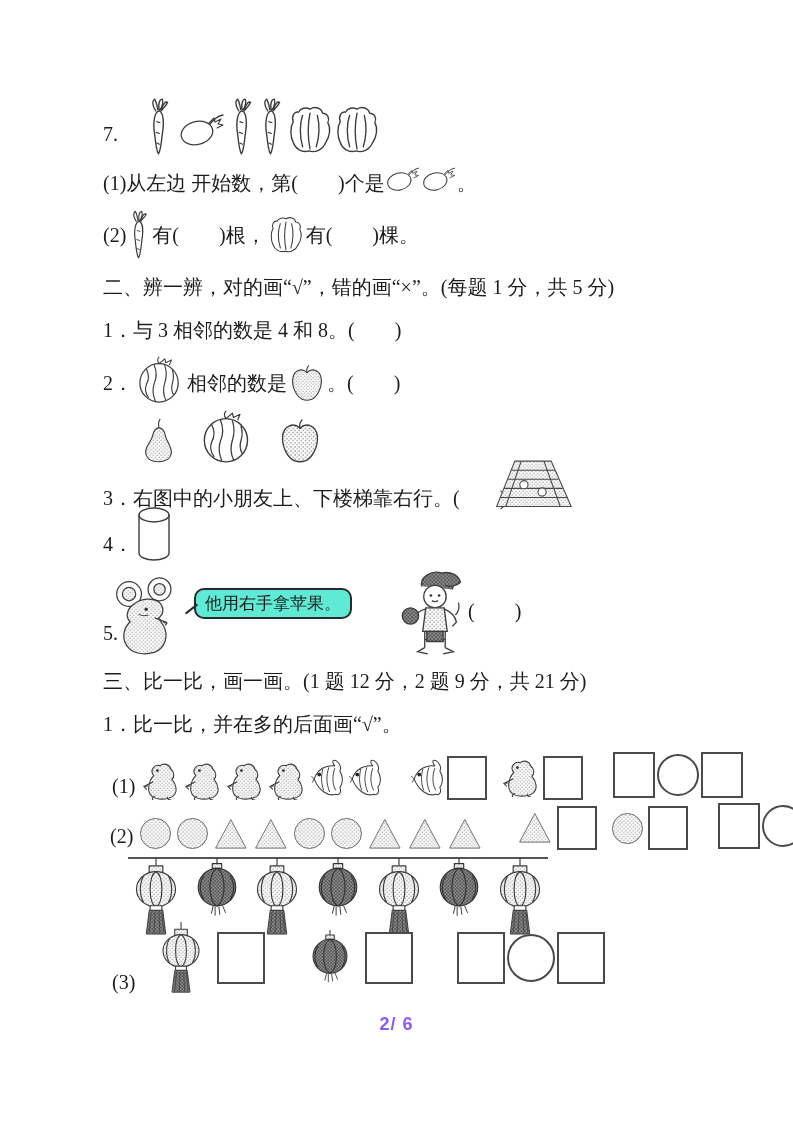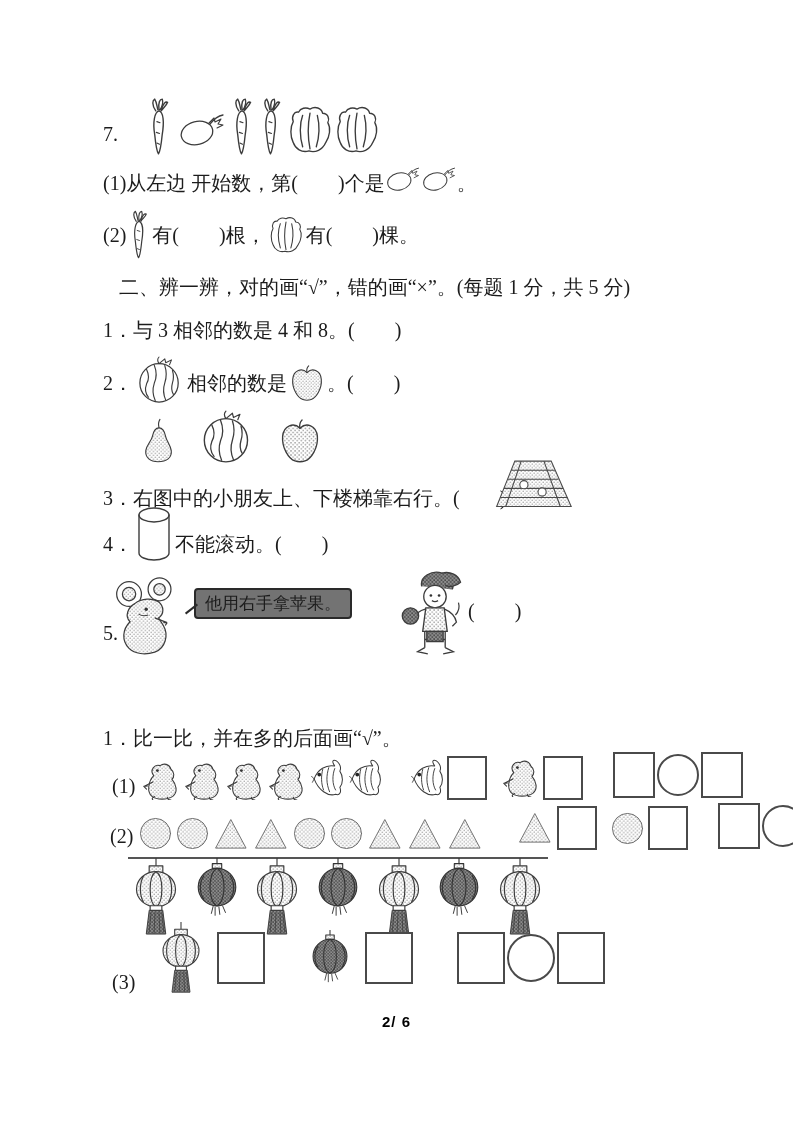--- a/index.html
+++ b/index.html
@@ -40,32 +40,32 @@
   .abox{display:inline-block;width:36px;height:40px;border:2px solid #4a4a4a;background:#fff;}
   .pair{display:flex;align-items:center;margin-right:14px;}
   .cmp{display:flex;align-items:center;}
   .cbox{display:inline-block;width:38px;height:42px;border:2px solid #4a4a4a;}
   .ccirc{display:inline-block;width:38px;height:38px;border:2px solid #4a4a4a;border-radius:50%;margin:0 2px;}
   .spacer1{display:inline-block;width:24px;}
   .spacer2{display:inline-block;width:16px;}
   .spacer3{display:inline-block;width:30px;}
 
   .bubble{
-    position:relative;display:inline-block;border:2px solid #2a2a2a;border-radius:4px;
-    padding:3px 9px;font-size:17px;line-height:21px;background:#737373;white-space:nowrap;
+    position:relative;display:inline-block;border:2px solid #2a2a2a;border-radius:10px;
+    padding:3px 9px;font-size:17px;line-height:21px;background:#5eead4;white-space:nowrap;
   }
   .bubble::before{
     content:"";position:absolute;left:-12px;top:18px;width:15px;height:2px;background:#2a2a2a;
     transform:rotate(-38deg);
   }
   .string-line{border-top:2px solid #555;}
   .lantern-string{display:flex;align-items:flex-start;justify-content:space-between;}
   .footer{
     width:100%;text-align:center;font-family:"Liberation Sans","DejaVu Sans",sans-serif;
-    font-weight:bold;font-size:15px;letter-spacing:1px;color:#000000;
+    font-weight:bold;font-size:18px;letter-spacing:1px;color:#8b5cf6;
   }
 </style>
 </head>
 <body>
 
 <svg width="0" height="0" style="position:absolute" aria-hidden="true">
 <defs>
   <pattern id="halftone" width="4" height="4" patternUnits="userSpaceOnUse">
     <rect width="4" height="4" fill="#ffffff"></rect>
     <circle cx="1.2" cy="1.2" r="0.8" fill="#9b9b9b"></circle>
@@ -270,21 +270,21 @@
         <use href="#sym-carrot"></use>
       </svg>
     <span>有(　　)根，</span>
     <svg class="ic inline-cabbage">
         <use href="#sym-cabbage"></use>
       </svg>
     <span>有(　　)棵。</span>
   </div>
 
   
-  <div class="abs" style="left:119px;top:274px;width:620px;">二、辨一辨，对的画“√”，错的画“×”。(每题 1 分，共 5 分)</div>
+  <div class="abs" style="left:103px;top:274px;width:620px;">二、辨一辨，对的画“√”，错的画“×”。(每题 1 分，共 5 分)</div>
 
   <div class="abs" style="left:103px;top:317px;">1．与 3 相邻的数是 4 和 8。(　　)</div>
 
   <div class="abs flexrow" style="left:103px;top:356px;">
     <span>2．</span>
     <svg class="ic inline-melon">
         <use href="#sym-watermelon"></use>
       </svg>
     <span>相邻的数是</span>
     <svg class="ic inline-apple">
@@ -308,36 +308,36 @@
   <div class="abs" style="left:103px;top:485px;">3．右图中的小朋友上、下楼梯靠右行。(　　)</div>
   <svg class="abs" style="left:490px;top:452px;width:86px;height:60px;">
       <use href="#sym-stairs"></use>
     </svg>
 
   <div class="abs flexend" style="left:103px;top:506px;">
     <span style="padding-bottom:4px;">4．</span>
     <svg class="ic inline-cyl">
         <use href="#sym-cylinder"></use>
       </svg>
-    <span style="padding-bottom:4px;">不能滚动。(　　)</span>
   </div>
 
   
   <svg class="abs" style="left:110px;top:576px;width:80px;height:80px;">
       <use href="#sym-mouse"></use>
     </svg>
   <div class="abs bubble" style="left:194px;top:588px;">他用右手拿苹果。</div>
   <span class="abs" style="left:103px;top:620px;">5.</span>
   <svg class="abs" style="left:398px;top:570px;width:76px;height:94px;">
       <use href="#sym-boy"></use>
     </svg>
   <span class="abs" style="left:468px;top:598px;">(　　)</span>
 
   
-  <div class="abs" style="left:103px;top:711px;margin-top:14px;">1．比一比，并在多的后面画“√”。</div>
+  <div class="abs" style="left:103px;top:668px;width:640px;">三、比一比，画一画。(1 题 12 分，2 题 9 分，共 21 分)</div>
+  <div class="abs" style="left:103px;top:711px;">1．比一比，并在多的后面画“√”。</div>
 
   
   <div class="abs flexend cmprow" style="left:112px;top:742px;height:58px;">
     <span class="rlabel">(1)</span>
     <span class="flexend">
         <svg class="ic ic-frog">
           <use href="#sym-frog"></use>
         </svg>
         <svg class="ic ic-frog">
           <use href="#sym-frog"></use>

